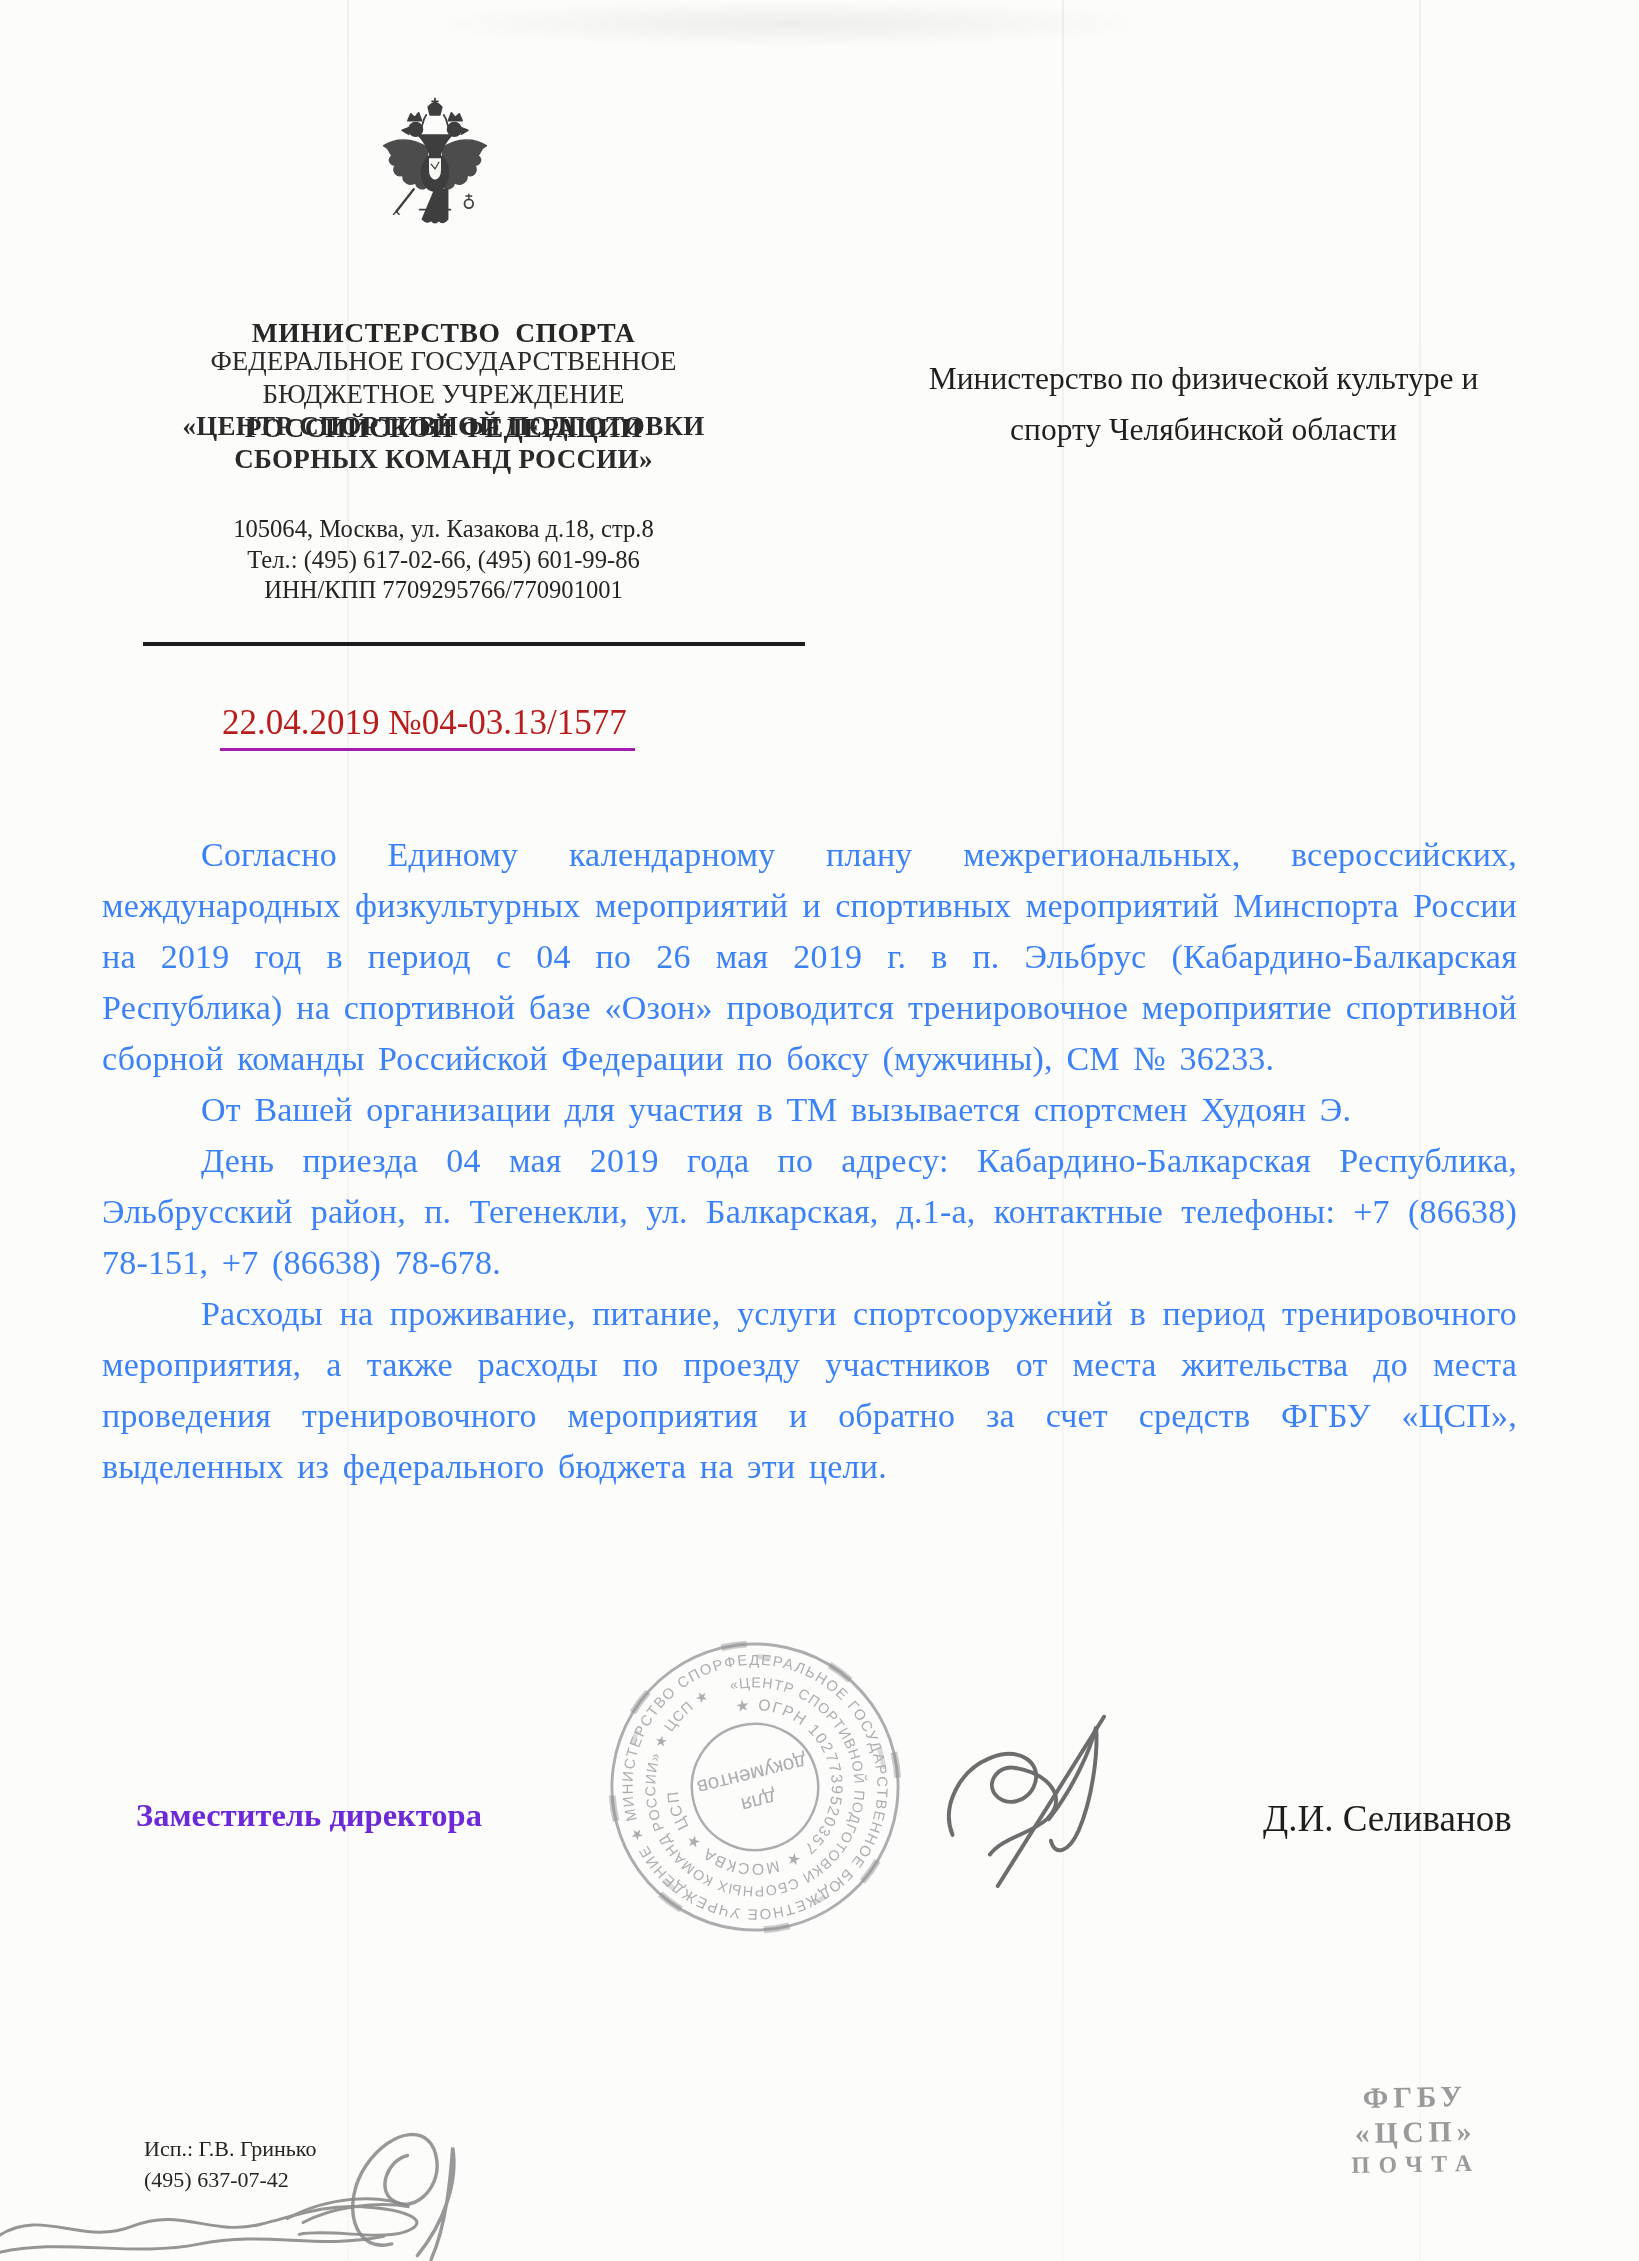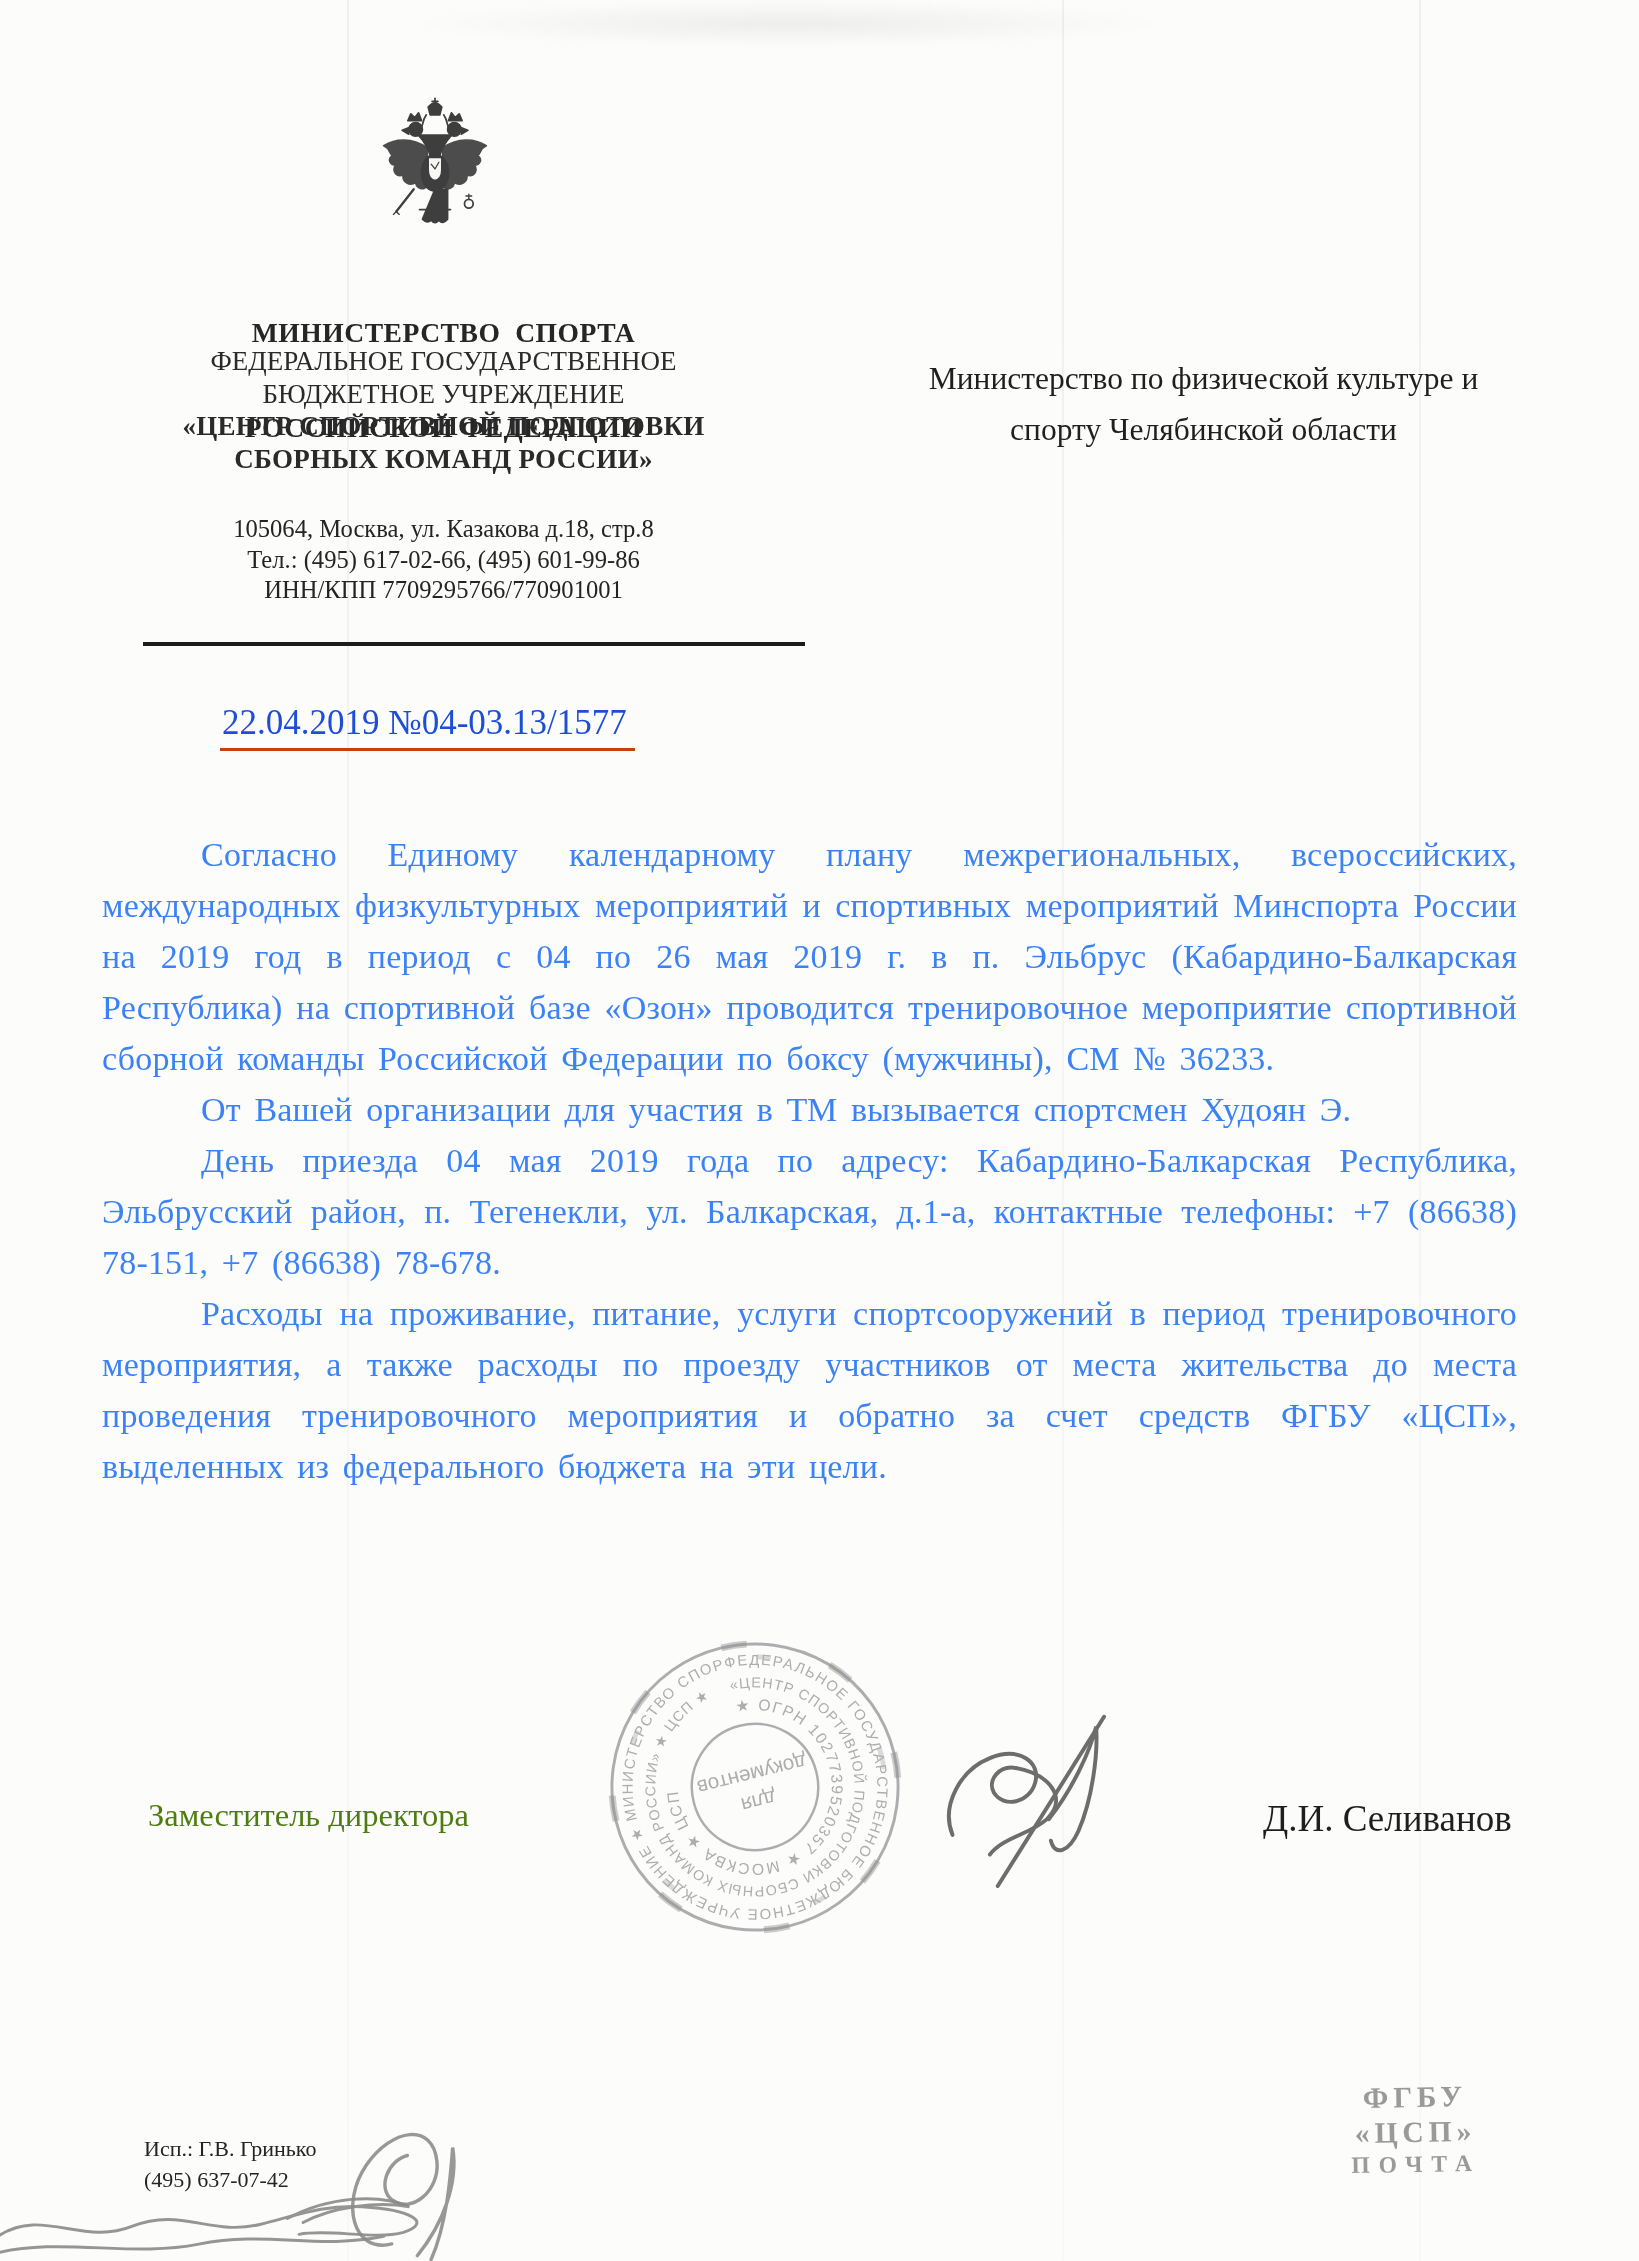--- a/index.html
+++ b/index.html
@@ -23,28 +23,28 @@
   .emblem{left:377px;top:93px;width:116px;height:150px;}
   .lh-col{left:148px;width:591px;text-align:center;}
   .ministry{top:254px;font-weight:bold;font-size:27.6px;line-height:31.5px;letter-spacing:0.5px;white-space:pre-wrap;color:#262626;}
   .orgname{top:345px;font-size:27px;line-height:32.5px;color:#2a2a2a;}
   .orgname .b{font-weight:bold;letter-spacing:0.3px;}
   .addr{top:514px;font-size:24.6px;line-height:30.5px;color:#242424;}
   .rule{left:143px;top:642px;width:662px;height:3.9px;background:#1c1c1c;}
   
   .recipient{left:847px;top:353px;width:713px;text-align:center;font-size:31.5px;line-height:51px;color:#1f1f1f;}
   
-  .refline{left:220px;top:703px;font-size:35px;color:#1d4ed8;
-    border-bottom:3px solid #c2410c;padding:0 7.9px 4.9px 2px;}
+  .refline{left:220px;top:703px;font-size:35px;color:#b91c1c;
+    border-bottom:3px solid #a21caf;padding:0 7.9px 4.9px 2px;}
   
   .bodytext{left:102px;top:829px;width:1415px;}
   .bodytext p{margin:0;text-align:justify;text-indent:99px;
     font-size:34px;line-height:51px;word-spacing:4.9px;letter-spacing:0.2px;color:#3b82f6;}
   
-  .sig-label{left:148px;top:1797px;font-size:32.5px;color:#4d7c0f;}
+  .sig-label{left:136px;top:1797px;font-size:32.5px;color:#6d28d9;font-weight:bold;}
   .sig-name{left:1263px;top:1797px;font-size:37px;color:#1e1e1e;}
   .stamp{left:607px;top:1639px;width:296px;height:296px;opacity:0.85;filter:blur(0.4px);}
   .sig-stroke{left:921px;top:1689px;width:246px;height:212px;}
   
   .executor{left:144px;top:2134px;font-size:22px;line-height:30.5px;color:#242424;}
   .scribble-a{left:323px;top:2106px;width:167px;height:156px;}
   .scribble-b{left:-7.9px;top:2185px;width:571px;height:77px;}
   .mailstamp{left:1302px;top:2080px;width:227px;text-align:center;color:#9a9a9a;
     font-weight:bold;transform:rotate(-1deg);}
   .mailstamp .l1{font-size:29.6px;letter-spacing:4.9px;line-height:35px;white-space:pre-wrap;}

